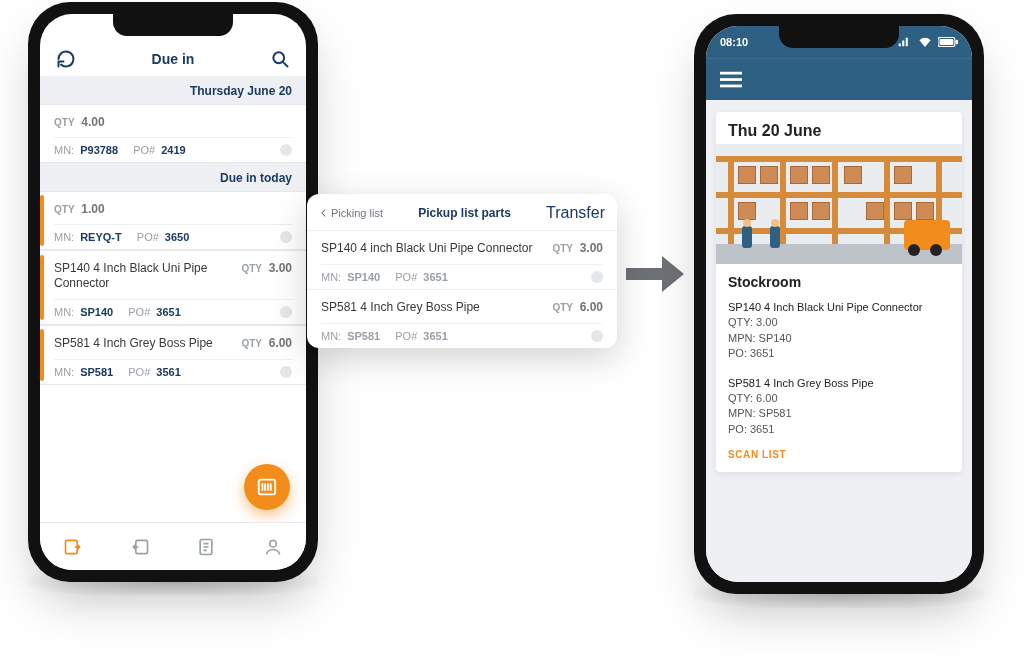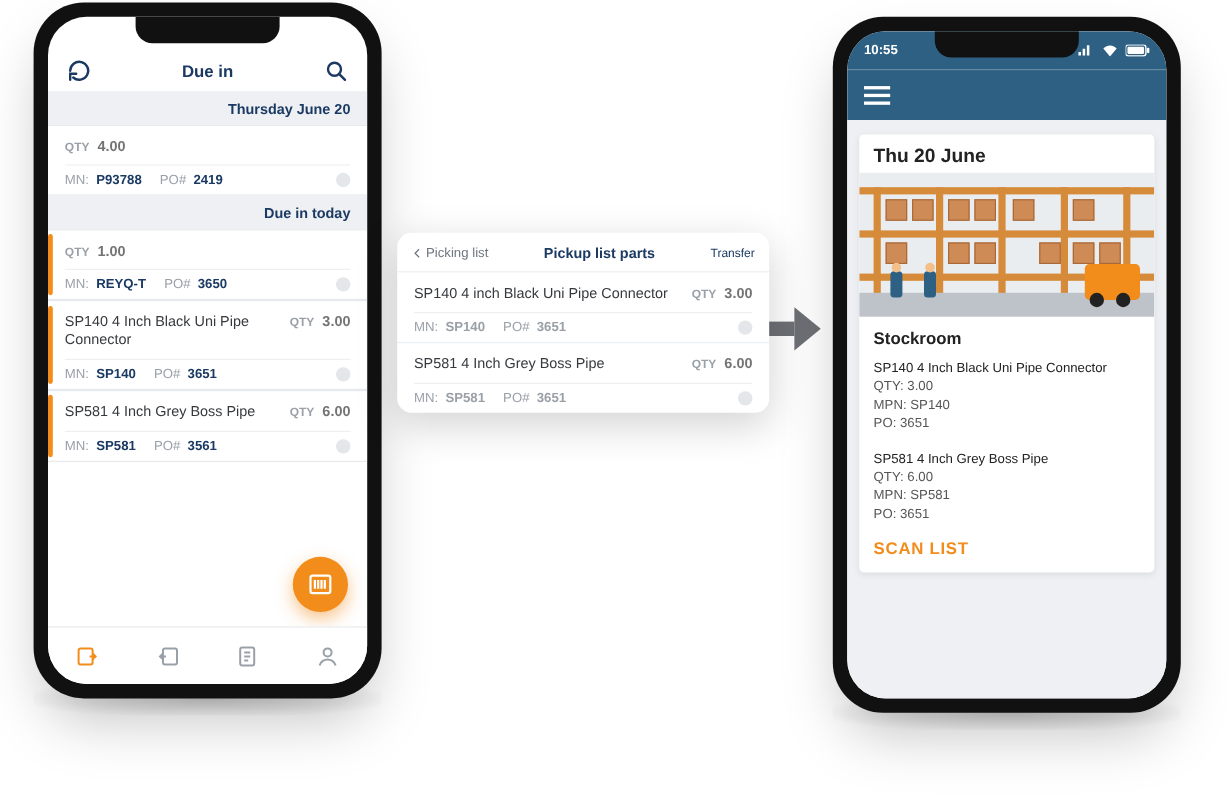--- a/index.html
+++ b/index.html
@@ -92,21 +92,21 @@
     box-shadow: 0 10px 35px rgba(0,0,0,0.18);
     font-size: 12px; color: #1b3a63;
     z-index: 60;
   }
   .popup-top {
     display: flex; align-items: center; justify-content: space-between;
     padding: 10px 12px 8px; font-size: 12px;
   }
   .popup-top .back { color: #6e7681; display: flex; align-items: center; gap: 2px; font-size:11px;}
   .popup-top .title { font-weight: 700; flex:1; text-align:center; }
-  .popup-top .action { color: #1b3a63; font-size:10px;}
+  .popup-top .action { color: #1b3a63; font-size:16px;}
   .popup-total { text-align: center; padding: 0 0 12px; }
   .popup-total span {
     background: #e9ecef; color: #52575d; border-radius: 14px;
     padding: 4px 12px; font-size: 11px; font-weight:600;
   }
   .popup .p-row { border-top: 1px solid #eceff2; padding: 10px 14px 6px; }
   .p-main { display: flex; justify-content: space-between; gap: 10px; align-items: flex-start; }
   .p-title { color: #36393d; line-height: 1.25; flex: 1; }
   .p-sub { display:flex; gap:6px; align-items:center; margin-top:8px; border-top:1px solid #edf0f3; padding-top:6px; font-size:11px; color:#9aa0a8; position:relative;}
   .p-sub .status-dot{right:0;}
@@ -139,21 +139,21 @@
   .floor{position:absolute;left:0;right:0;bottom:0;height:20px;background:#bec3c9;}
   .forklift{position:absolute;right:12px;bottom:14px;width:46px;height:30px;background:#f28c1b;border-radius:4px;}
   .forklift::after{content:"";position:absolute;left:4px;bottom:-6px;width:12px;height:12px;border-radius:50%;background:#222;box-shadow:22px 0 0 #222;}
   .worker{position:absolute;bottom:16px;width:10px;height:22px;background:#2d6083;border-radius:3px;}
   .worker::before{content:"";position:absolute;top:-7px;left:1px;width:8px;height:8px;border-radius:50%;background:#f4c089;}
   .worker.w1{left:26px;} .worker.w2{left:54px;}
 
   .stock-title { font-weight: 700; color: #222; padding: 10px 12px 4px; font-size: 14px; }
   .stock-item { padding: 6px 12px 8px; font-size: 11px; color: #555; line-height: 1.4; }
   .stock-item .name { color: #222; }
-  .scan-link { padding: 4px 12px 12px; font-weight: 800; color: #f28c1b; letter-spacing: 0.6px; font-size: 14px; }
+  .scan-link { padding: 4px 12px 12px; font-weight: 800; color: #f28c1b; letter-spacing: 0.6px; font-size: 10px; }
 
   
   .arrow {
     position: absolute; width: 58px; height: 40px; color: #6d7075;
   }
 
   
   svg { display:block; }
 </style>
 </head>
@@ -259,21 +259,21 @@
             <circle cx="12" cy="8" r="4"></circle>
             <path d="M4 21c1-4 5-6 8-6s7 2 8 6"></path>
           </svg>
         </span>
     </div>
 
   </div>
   <div class="phone-shadow"></div>
 </div>
 
-<div class="popup" style="left:307px; top:194px;margin-left:24px;">
+<div class="popup" style="left:307px; top:194px;">
   <div class="popup-top">
     <div class="back">
       <svg width="10" height="12" viewBox="0 0 24 24" fill="none" stroke="currentColor" stroke-width="2.5">
           <path d="m15 4-8 8 8 8"></path>
         </svg>
       <span>Picking list</span>
     </div>
     <div class="title">Pickup list parts</div>
     <div class="action">Transfer</div>
   </div>
@@ -308,21 +308,21 @@
     <rect x="0" y="14" width="36" height="12" fill="#6d7075"></rect>
     <path d="M36 2 L58 20 L36 38 Z" fill="#6d7075"></path>
   </svg>
 </div>
 
 <div class="phone" style="left:694px; top:14px;">
   <div class="phone-inner">
     <div class="notch"></div>
 
     <div class="right-status">
-      <span>10:55</span>
+      <span>08:10</span>
       <span style="display:flex;gap:6px;align-items:center;">
         <svg width="14" height="10" viewBox="0 0 20 14">
             <path d="M1 13h3V9H1v4Zm5 0h3V5H6v8Zm5 0h3V1h-3v12Z" fill="#fff"></path>
           </svg>
         <svg width="14" height="10" viewBox="0 0 24 18">
             <path d="M12 18 2 6c6-6 14-6 20 0L12 18Z" fill="#fff"></path>
           </svg>
         <svg width="20" height="10" viewBox="0 0 26 12">
             <rect x="0" y="0" width="22" height="12" rx="3" fill="none" stroke="#fff" stroke-width="1.5"></rect>
             <rect x="2" y="2" width="18" height="8" rx="1.5" fill="#fff"></rect>

